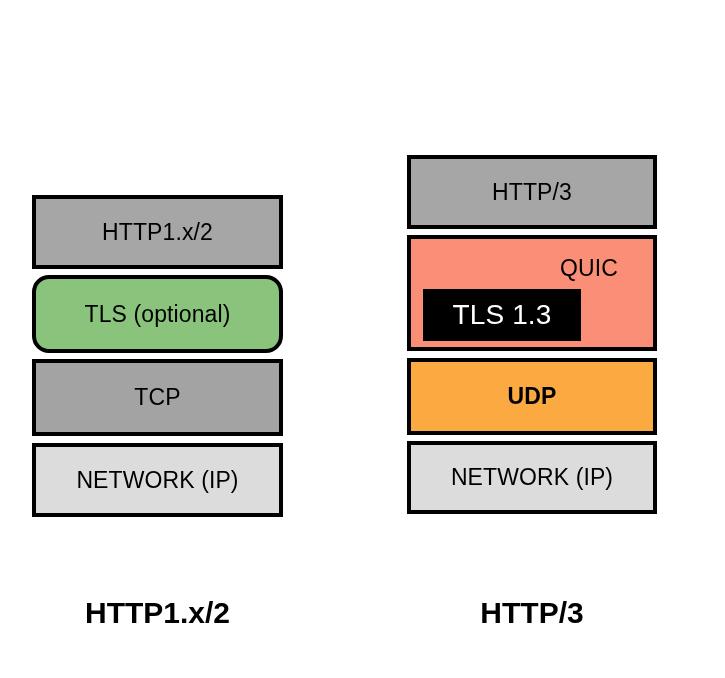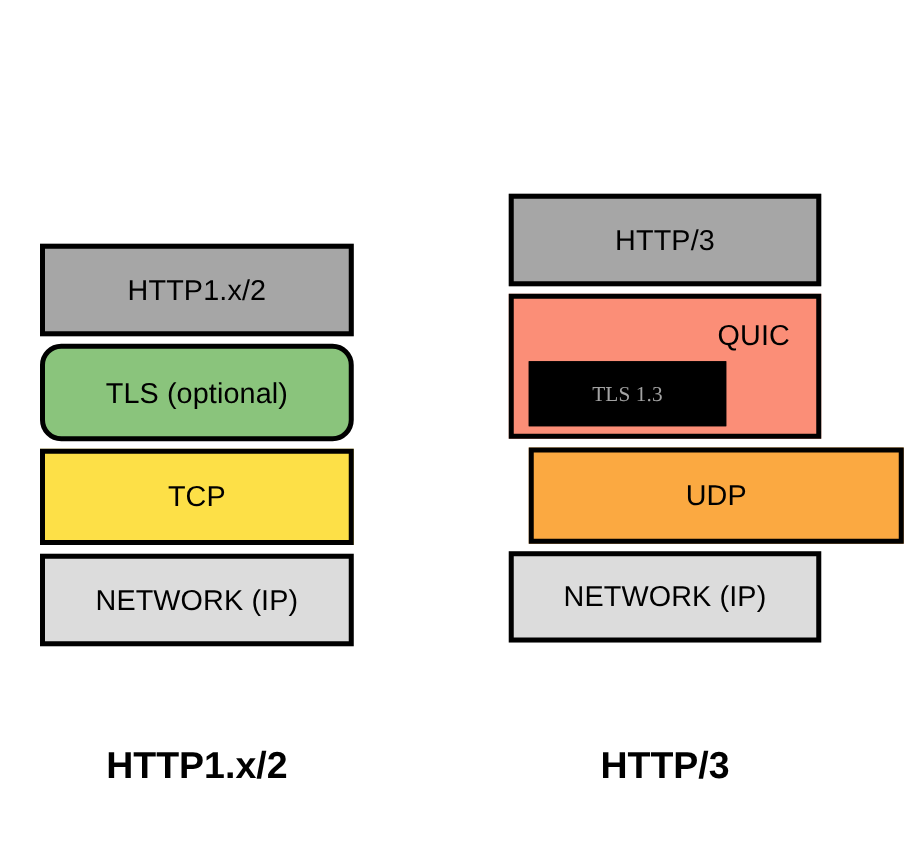--- a/index.html
+++ b/index.html
@@ -44,34 +44,34 @@
   }
 
   
   #stack-left  { position: absolute; left: 32px; top: 195px; width: 251px; height: 322px; }
   #stack-right { position: absolute; left: 407px; top: 155px; width: 250px; height: 359px; }
 
   .stack { }
 
   .layer.http1       { left: 0;  top: 0;    width: 251px; height: 74px;  background: #a6a6a6; }
   .layer.tls-opt     { left: 0;  top: 80px; width: 251px; height: 78px;  background: #8ac47c; border-radius: 17px; }
-  .layer.tcp         { left: 0;  top: 164px;width: 251px; height: 77px;  background: #fde047; }
+  .layer.tcp         { left: 0;  top: 164px;width: 251px; height: 77px;  background: #a3a3a3; }
   .layer.netip-left  { left: 0;  top: 248px;width: 251px; height: 74px;  background: #dcdcdc; }
 
   
   .layer.http3       { left: 0;  top: 0;    width: 250px; height: 74px;  background: #a6a6a6; }
   .layer.quic        { left: 0;  top: 80px; width: 250px; height: 116px; background: #fb8e77;
                        display: block; }
-  .layer.udp         { left: 16px;  top: 203px;width: 300px; height: 77px;  background: #fba941; }
+  .layer.udp         { left: 0;  top: 203px;width: 250px; height: 77px;  background: #fba941; font-weight: bold; }
   .layer.netip-right { left: 0;  top: 286px;width: 250px; height: 73px;  background: #dcdcdc; }
 
   
   .quic-label {
     position: absolute;
-    right: 21px;
+    right: 35px;
     top: 18px;
     font-size: 23px;
     color: #000000;
     white-space: nowrap;
   }
 
   
   .tls13-box {
     position: absolute;
     left: 12px;
@@ -79,24 +79,23 @@
     width: 158px;
     height: 52px;
     box-sizing: border-box;
     background: #000000;
     border: 2px solid #000000;
     display: flex;
     align-items: center;
     justify-content: center;
   }
   .tls13-box .layer-label {
-    color: #a3a3a3;
-    font-size: 17px;
+    color: #ffffff;
+    font-size: 28px;
     white-space: nowrap;
-    font-family: Liberation Serif, serif;
   }
 
   
   .caption {
     position: absolute;
     font-size: 30px;
     font-weight: bold;
     color: #000000;
     text-align: center;
     white-space: nowrap;

